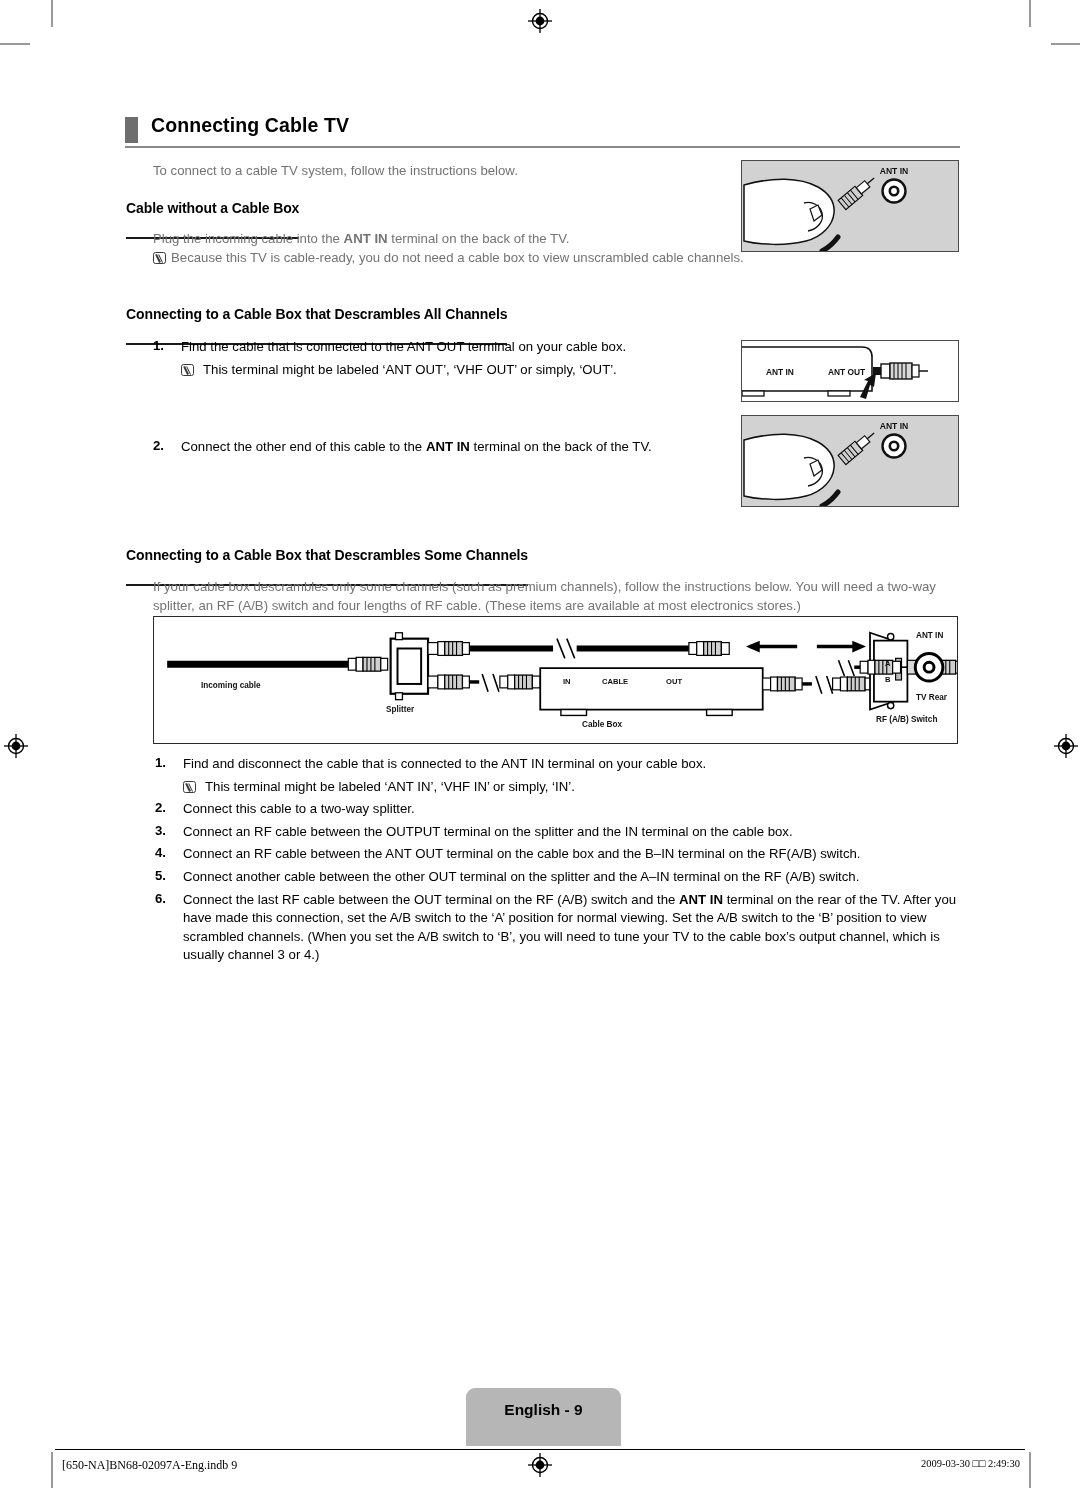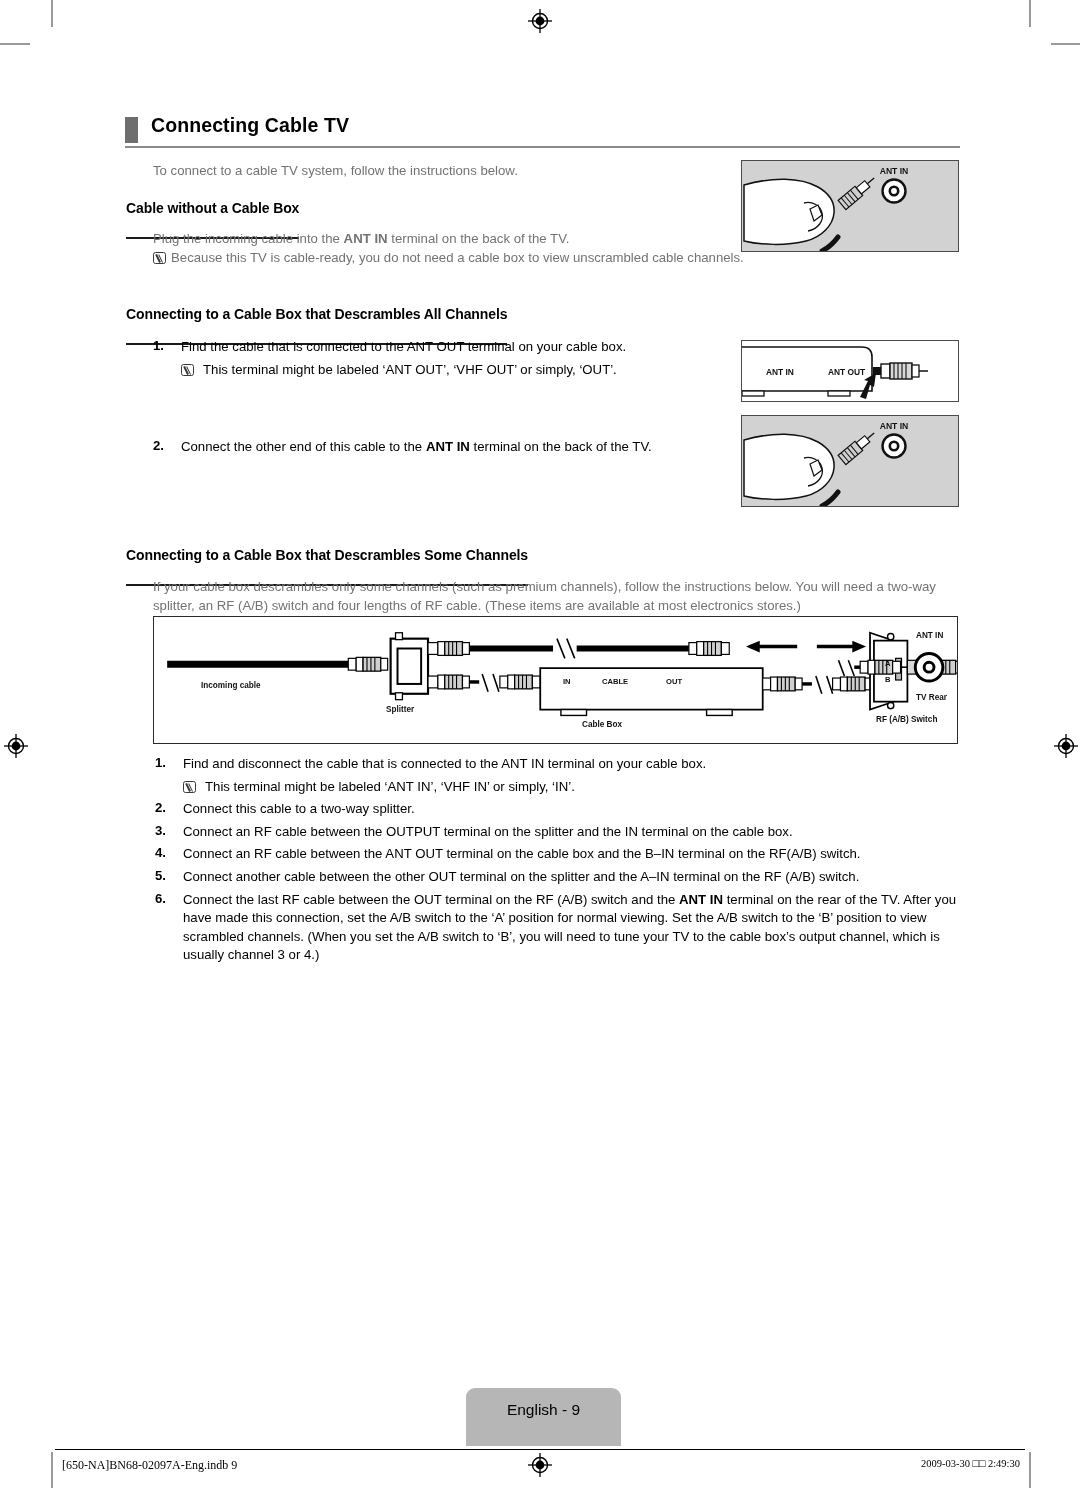--- a/index.html
+++ b/index.html
@@ -183,21 +183,21 @@
     left: 466px; top: 1388px;
     width: 155px; height: 58px;
     background: #b6b6b6;
     border-radius: 9px 9px 0 0;
   }
   .page-tab span {
     display: block;
     text-align: center;
     margin-top: 13px;
     font-size: 15.5px;
-    font-weight: normal;
+    font-weight: bold;
     color: #000;
   }
   .footer-rule {
     position: absolute;
     left: 55px; top: 1449px;
     width: 970px; height: 1px;
     background: #000;
   }
   .footer-left {
     position: absolute;

